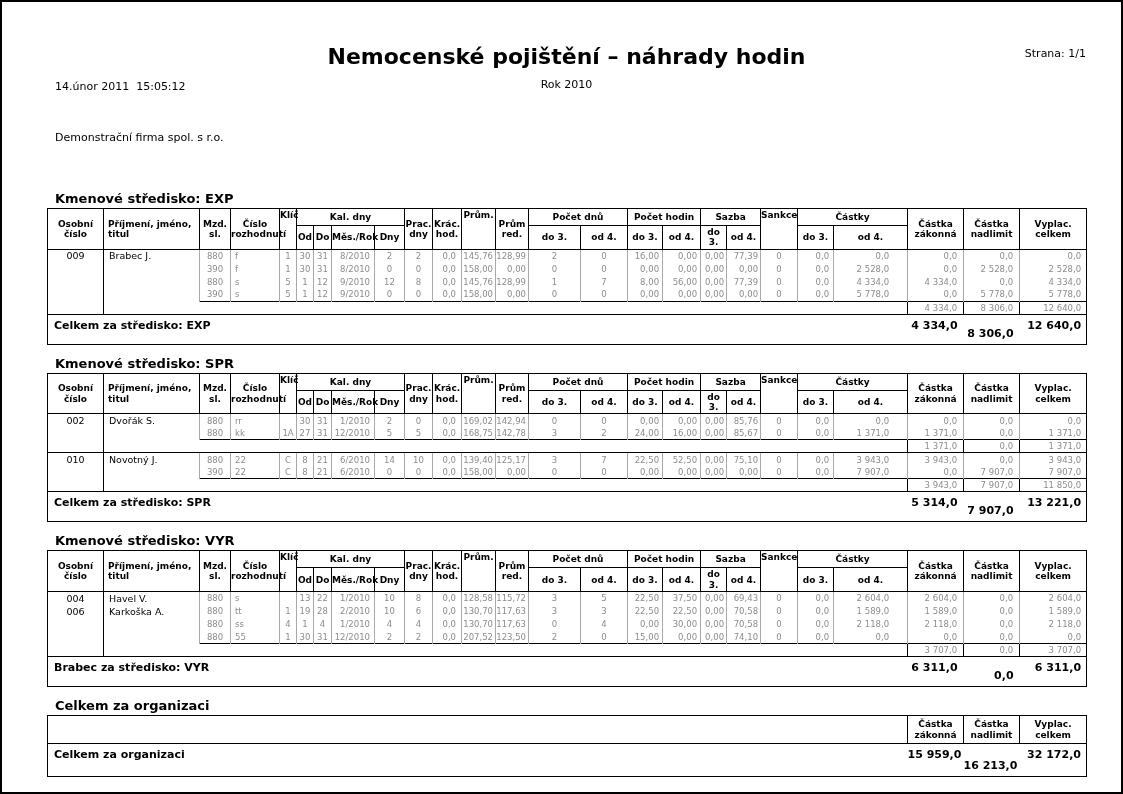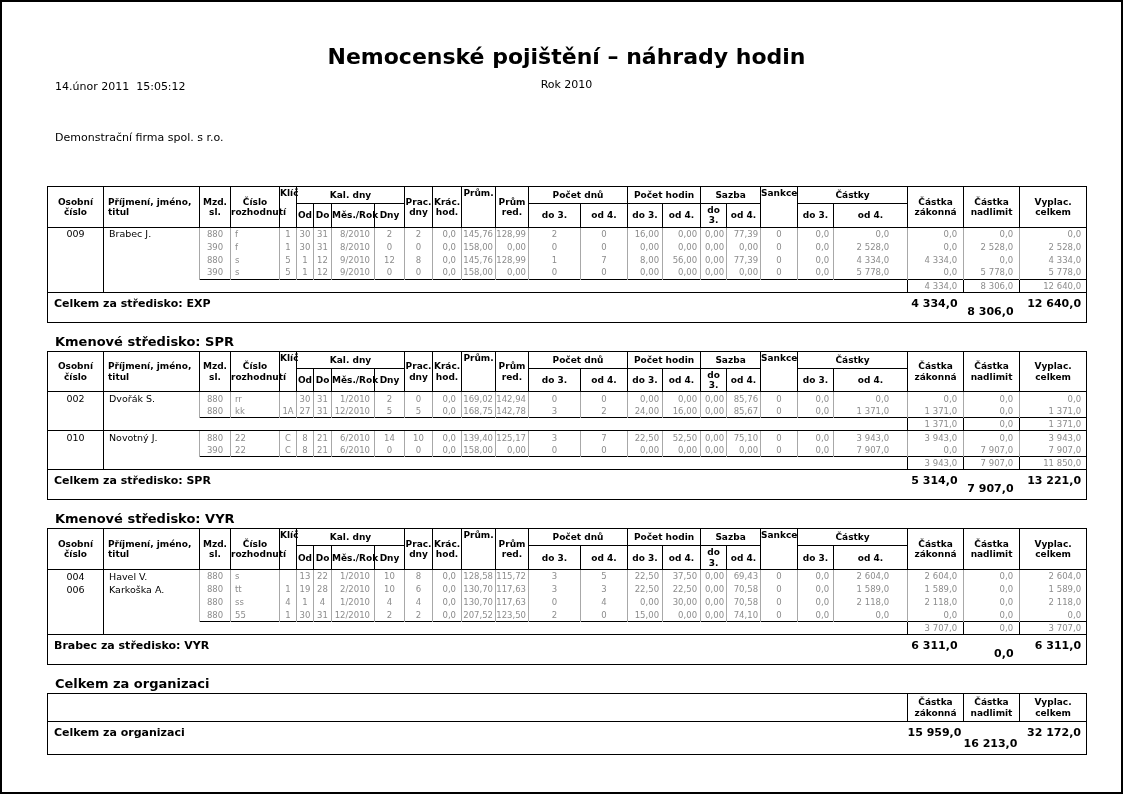--- a/index.html
+++ b/index.html
@@ -60,24 +60,26 @@
 <div class="page">
   <div class="report-header">
     <div class="print-meta">
       <div>14.únor 2011  15:05:12</div>
       <div>Demonstrační firma spol. s r.o.</div>
     </div>
     <div class="title-block">
       <div class="report-title">Nemocenské pojištění – náhrady hodin</div>
       <div class="report-period">Rok 2010</div>
     </div>
+    <div class="page-number">Strana: 1/1</div>
   </div>
 
   <div id="sections">
       <div class="section">
+        <div class="section-heading">Kmenové středisko: EXP</div>
         <table class="grid">
           <colgroup>
             <col style="width: 56px;">
             <col style="width: 96px;">
             <col style="width: 31px;">
             <col style="width: 49px;">
             <col style="width: 17px;">
             <col style="width: 17px;">
             <col style="width: 18px;">
             <col style="width: 43px;">

